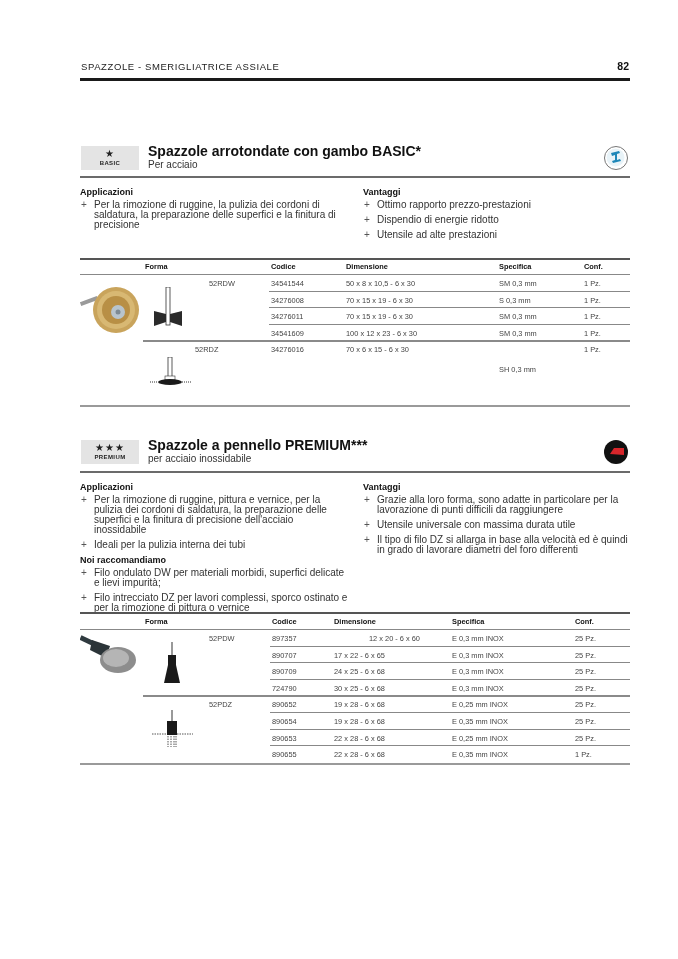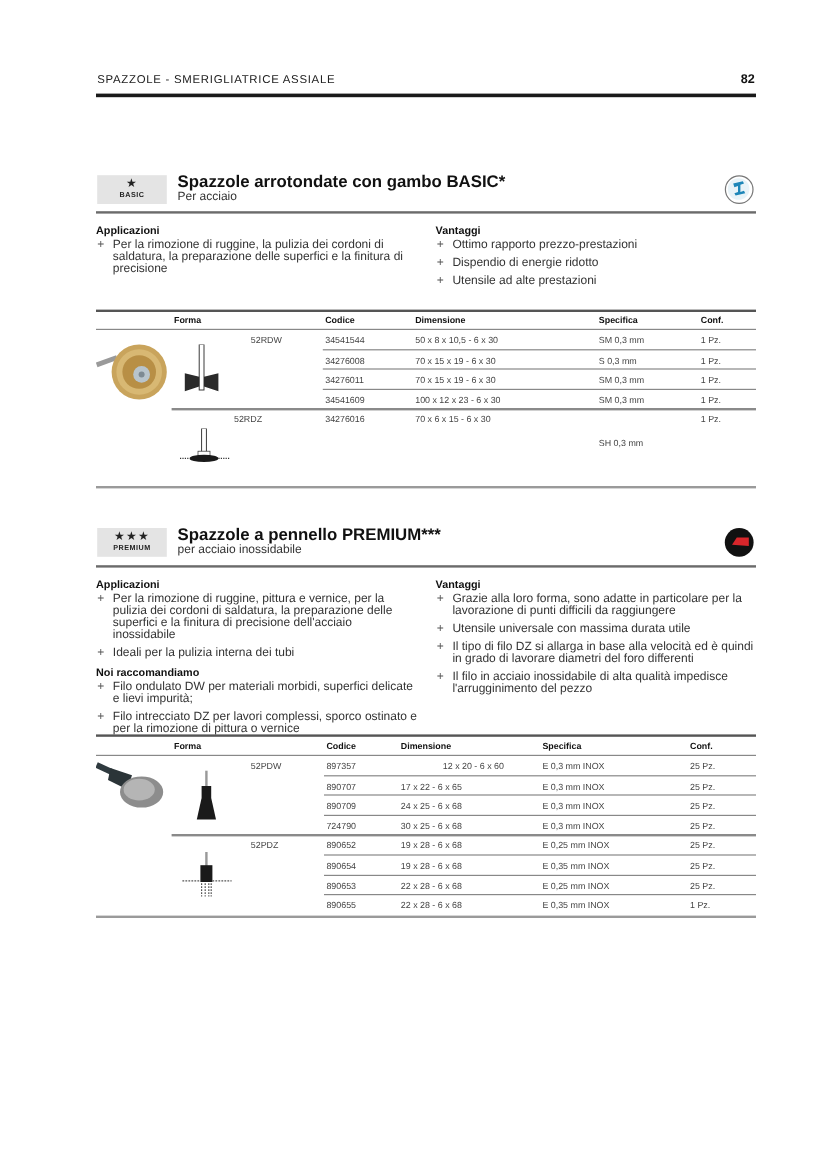--- a/index.html
+++ b/index.html
@@ -170,21 +170,20 @@
     <li>Filo ondulato DW per materiali morbidi, superfici delicate e lievi impurità;</li>
     <li>Filo intrecciato DZ per lavori complessi, sporco ostinato e per la rimozione di pittura o vernice</li>
   </ul>
 </div>
 <div class="abs" style="left:363px; top:482px; width:265px;">
   <h4 class="col-h">Vantaggi</h4>
   <ul class="plus">
     <li>Grazie alla loro forma, sono adatte in particolare per la lavorazione di punti difficili da raggiungere</li>
     <li>Utensile universale con massima durata utile</li>
     <li>Il tipo di filo DZ si allarga in base alla velocità ed è quindi in grado di lavorare diametri del foro differenti</li>
-    <li>Il filo in acciaio inossidabile di alta qualità impedisce l'arrugginimento del pezzo</li>
   </ul>
 </div>
 
 <div class="abs tbl-top" style="top:612px;"></div>
 <div class="abs th" style="left:145px; top:617px;">Forma</div>
 <div class="abs th" style="left:272px; top:617px;">Codice</div>
 <div class="abs th" style="left:334px; top:617px;">Dimensione</div>
 <div class="abs th" style="left:452px; top:617px;">Specifica</div>
 <div class="abs th" style="left:575px; top:617px;">Conf.</div>
 <div class="abs" style="left:80px; right:48px; top:629px; height:1px; background:#888;"></div>

